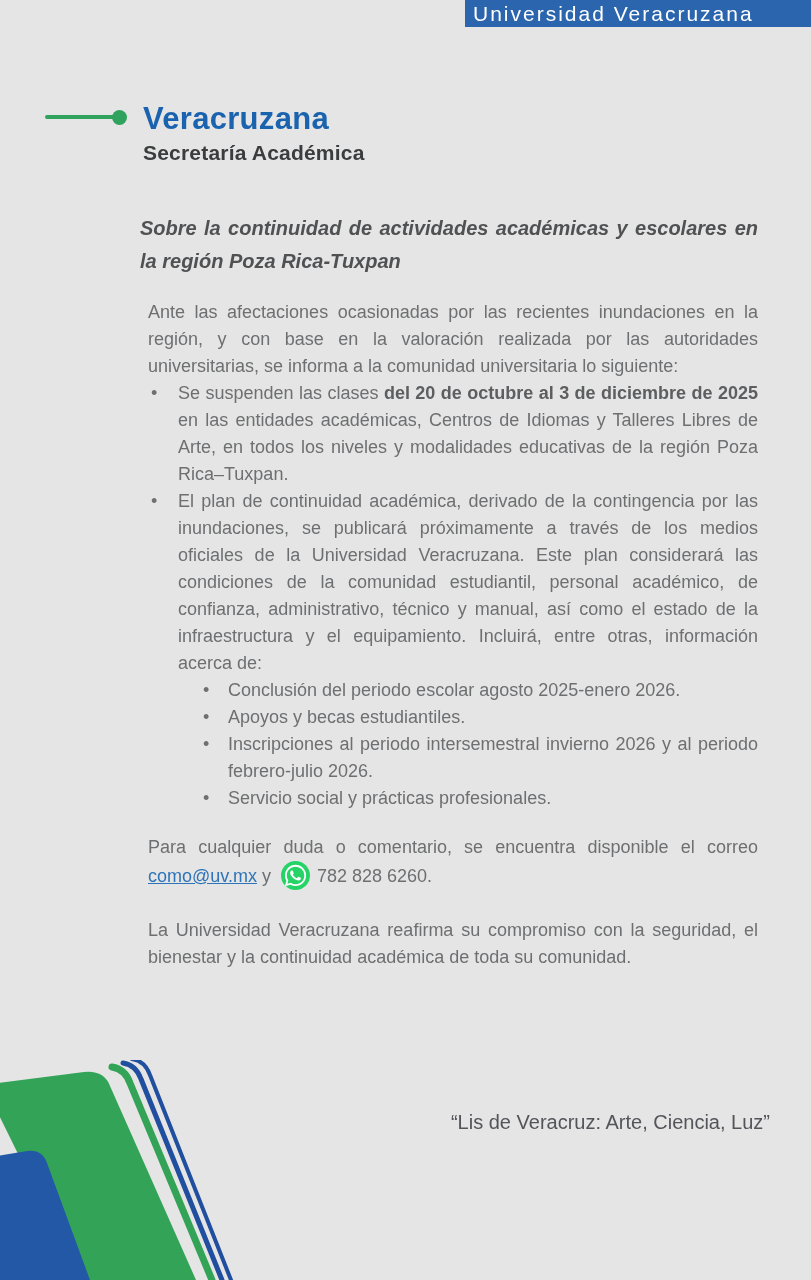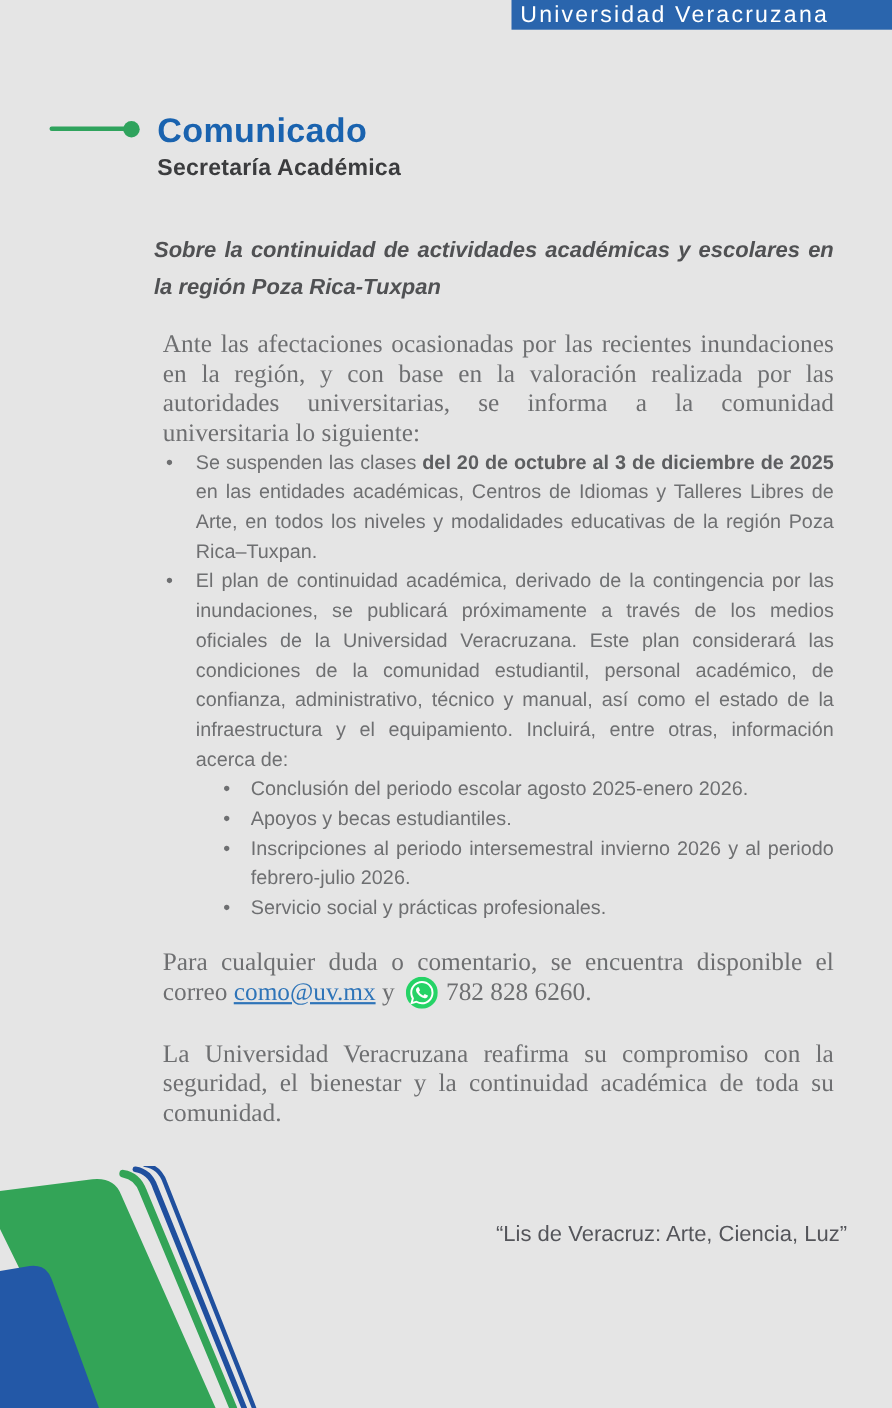--- a/index.html
+++ b/index.html
@@ -74,24 +74,23 @@
   .subject {
     font-size: 20px;
     font-weight: bold;
     font-style: italic;
     color: #505153;
     line-height: 33px;
     text-align: justify;
   }
   .body-wrap { padding-left: 8px; }
   .para {
-    font-size: 23px;
+    font-size: 18px;
     line-height: 27px;
     text-align: justify;
-    font-family: Liberation Serif, serif;
   }
   .intro { margin-top: 21px; }
 
   ul.main-list { list-style: none; }
   ul.main-list > li {
     position: relative;
     padding-left: 30px;
     font-size: 18px;
     line-height: 27px;
     text-align: justify;
@@ -157,21 +156,21 @@
 <div class="page">
 
   <div class="banner">
     <span>Universidad Veracruzana</span>
   </div>
 
   <div class="accent-line"></div>
   <div class="accent-dot"></div>
 
   <div class="heading">
-    <div class="title">Comunicado</div>
+    <div class="title">Veracruzana</div>
     <div class="subtitle">Secretaría Académica</div>
   </div>
 
   <div class="content">
     <div class="subject">Sobre la continuidad de actividades académicas y escolares en la región Poza Rica-Tuxpan</div>
 
     <div class="body-wrap">
       <p class="para intro">Ante las afectaciones ocasionadas por las recientes inundaciones en la región, y con base en la valoración realizada por las autoridades universitarias, se informa a la comunidad universitaria lo siguiente:</p>
 
       <ul class="main-list">

